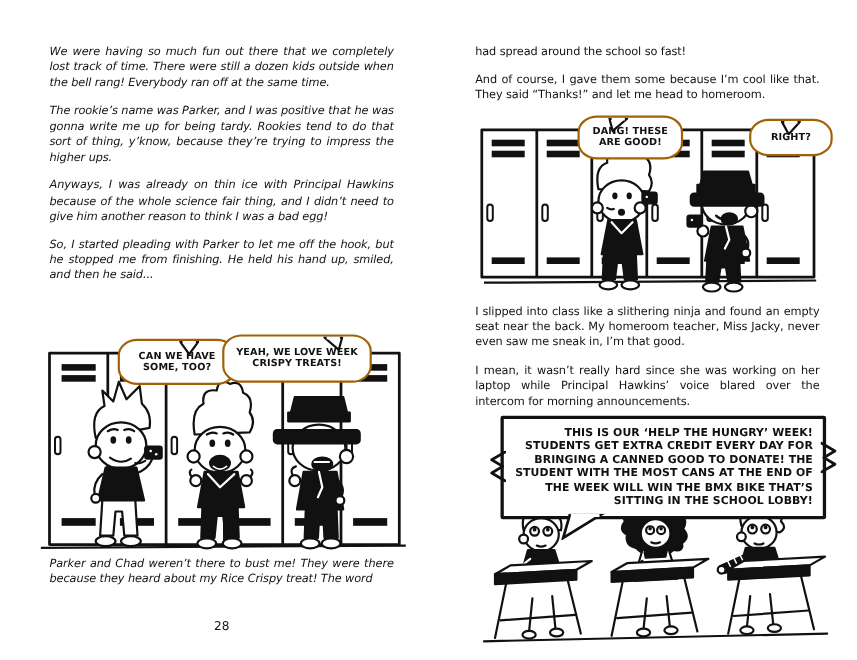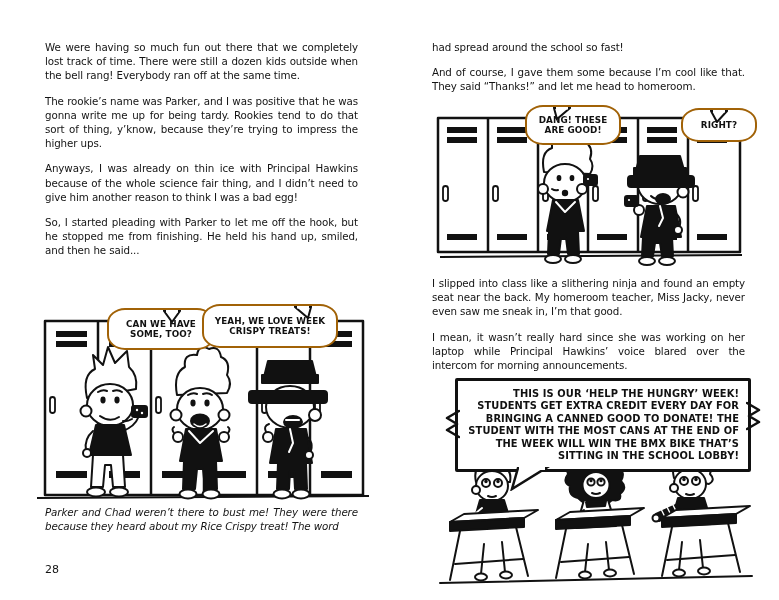--- a/index.html
+++ b/index.html
@@ -28,42 +28,42 @@
     display:flex;align-items:center;justify-content:center;
     text-align:center;
     font-size:8.8px;font-weight:bold;line-height:10px;
     letter-spacing:0.1px;
     padding:3px 6px;
     z-index:5;
   }
   .bubble .tail{position:absolute;width:18px;height:13px;}
   .pagenum{
     position:absolute;
-    text-align:left;
+    text-align:center;
     font-size:11px;color:#131313;
   }
   .announce{
     position:absolute;
     background:#fff;
     border:3px solid #111;
     border-radius:2px;
     text-align:right;
     font-size:9.9px;font-weight:bold;line-height:12.4px;
     letter-spacing:0.1px;
     padding:7px 9px;
     z-index:4;
   }
   .announce .a-tail{position:absolute;left:52px;top:100%;margin-top:-2px;}
   .announce .zig-left{position:absolute;left:-14px;top:28px;}
   .announce .zig-right{position:absolute;right:-14px;top:20px;transform:scaleX(-1);}
 </style>
 </head>
 <body>
 
-<div class="page-text" style="left:45px;top:40px;width:313px;">
+<div class="page-text" style="left:45px;top:40px;width:313px;font-style:italic;">
   <p>We were having so much fun out there that we completely lost track of time. There were still a dozen kids outside when the bell rang! Everybody ran off at the same time.</p>
   <p>The rookie’s name was Parker, and I was positive that he was gonna write me up for being tardy. Rookies tend to do that sort of thing, y’know, because they’re trying to impress the higher ups.</p>
   <p>Anyways, I was already on thin ice with Principal Hawkins because of the whole science fair thing, and I didn’t need to give him another reason to think I was a bad egg!</p>
   <p>So, I started pleading with Parker to let me off the hook, but he stopped me from finishing. He held his hand up, smiled, and then he said...</p>
 </div>
 
 <div class="comic" style="left:37px;top:303px;width:332px;height:200px;">
   <svg width="332" height="200" viewBox="0 0 332 200">
 
     <g stroke="#111" stroke-width="2.5" fill="#fff" stroke-linejoin="round">

